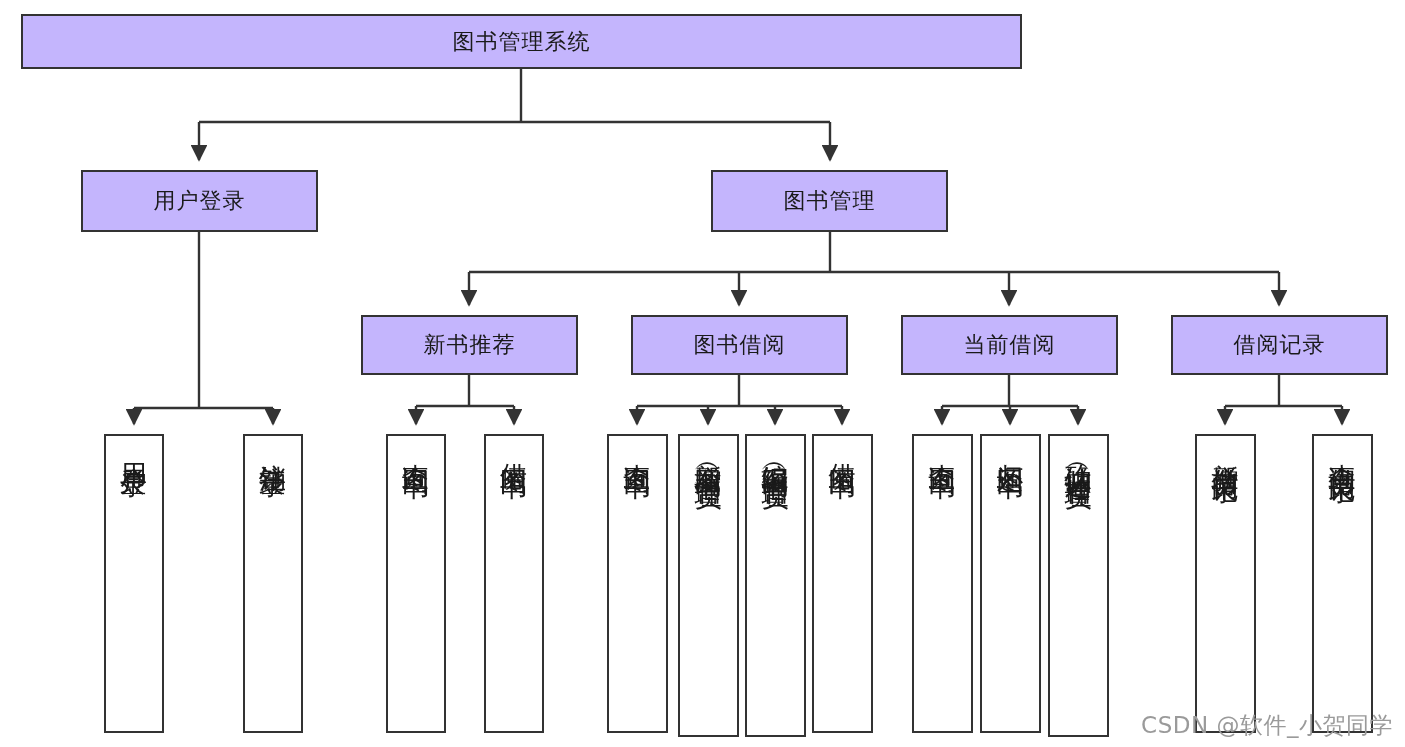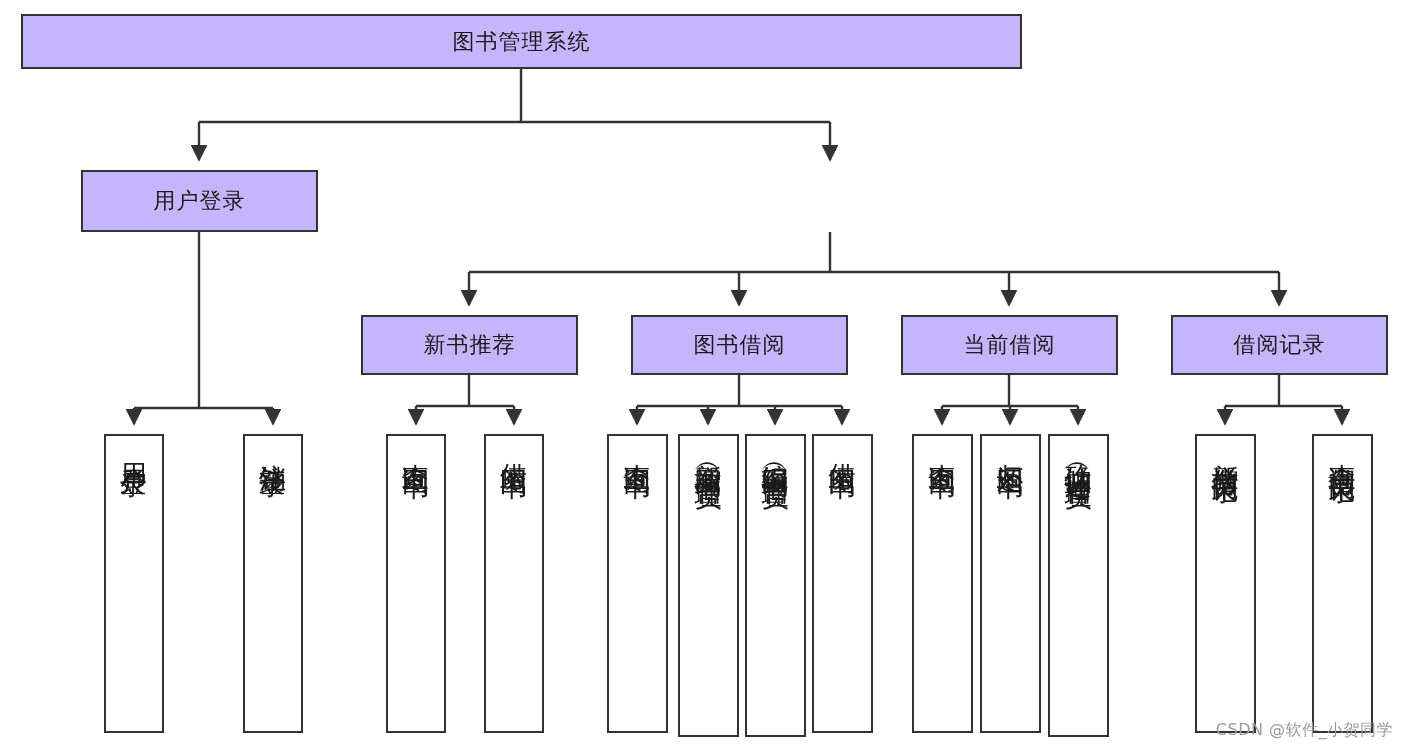--- a/index.html
+++ b/index.html
@@ -29,21 +29,21 @@
   .edge {
     stroke: #333333;
     stroke-width: 2.4;
     fill: none;
   }
   .watermark {
     position: absolute;
     right: 12px;
     bottom: 6px;
     font-family: "DejaVu Sans", "Liberation Sans", sans-serif;
-    font-size: 16px;
+    font-size: 23px;
     color: #9a9a9a;
     white-space: nowrap;
     letter-spacing: 0.5px;
     margin-top: 36px;
   }
   
   .leaf-box {
     position: absolute;
     box-sizing: border-box;
     background: #ffffff;
@@ -148,20 +148,23 @@
   </svg>
 
   <div class="top-box" style="left:21px; top:14px; width:1001px; height:55px;">
     <span class="box-text">图书管理系统</span>
   </div>
 
   <div class="mid-box" style="left:81px; top:170px; width:237px; height:62px;">
     <span class="box-text">用户登录</span>
   </div>
 
+  <div class="mid-box" style="left:711px; top:170px; width:237px; height:62px;">
+    <span class="box-text">图书管理</span>
+  </div>
 
   <div class="mid-box" style="left:631px; top:315px; width:217px; height:60px;">
     <span class="box-text">图书借阅</span>
   </div>
 
   <div class="mid-box" style="left:361px; top:315px; width:217px; height:60px;">
     <span class="box-text">新书推荐</span>
   </div>
 
   <div class="mid-box" style="left:1171px; top:315px; width:217px; height:60px;">

